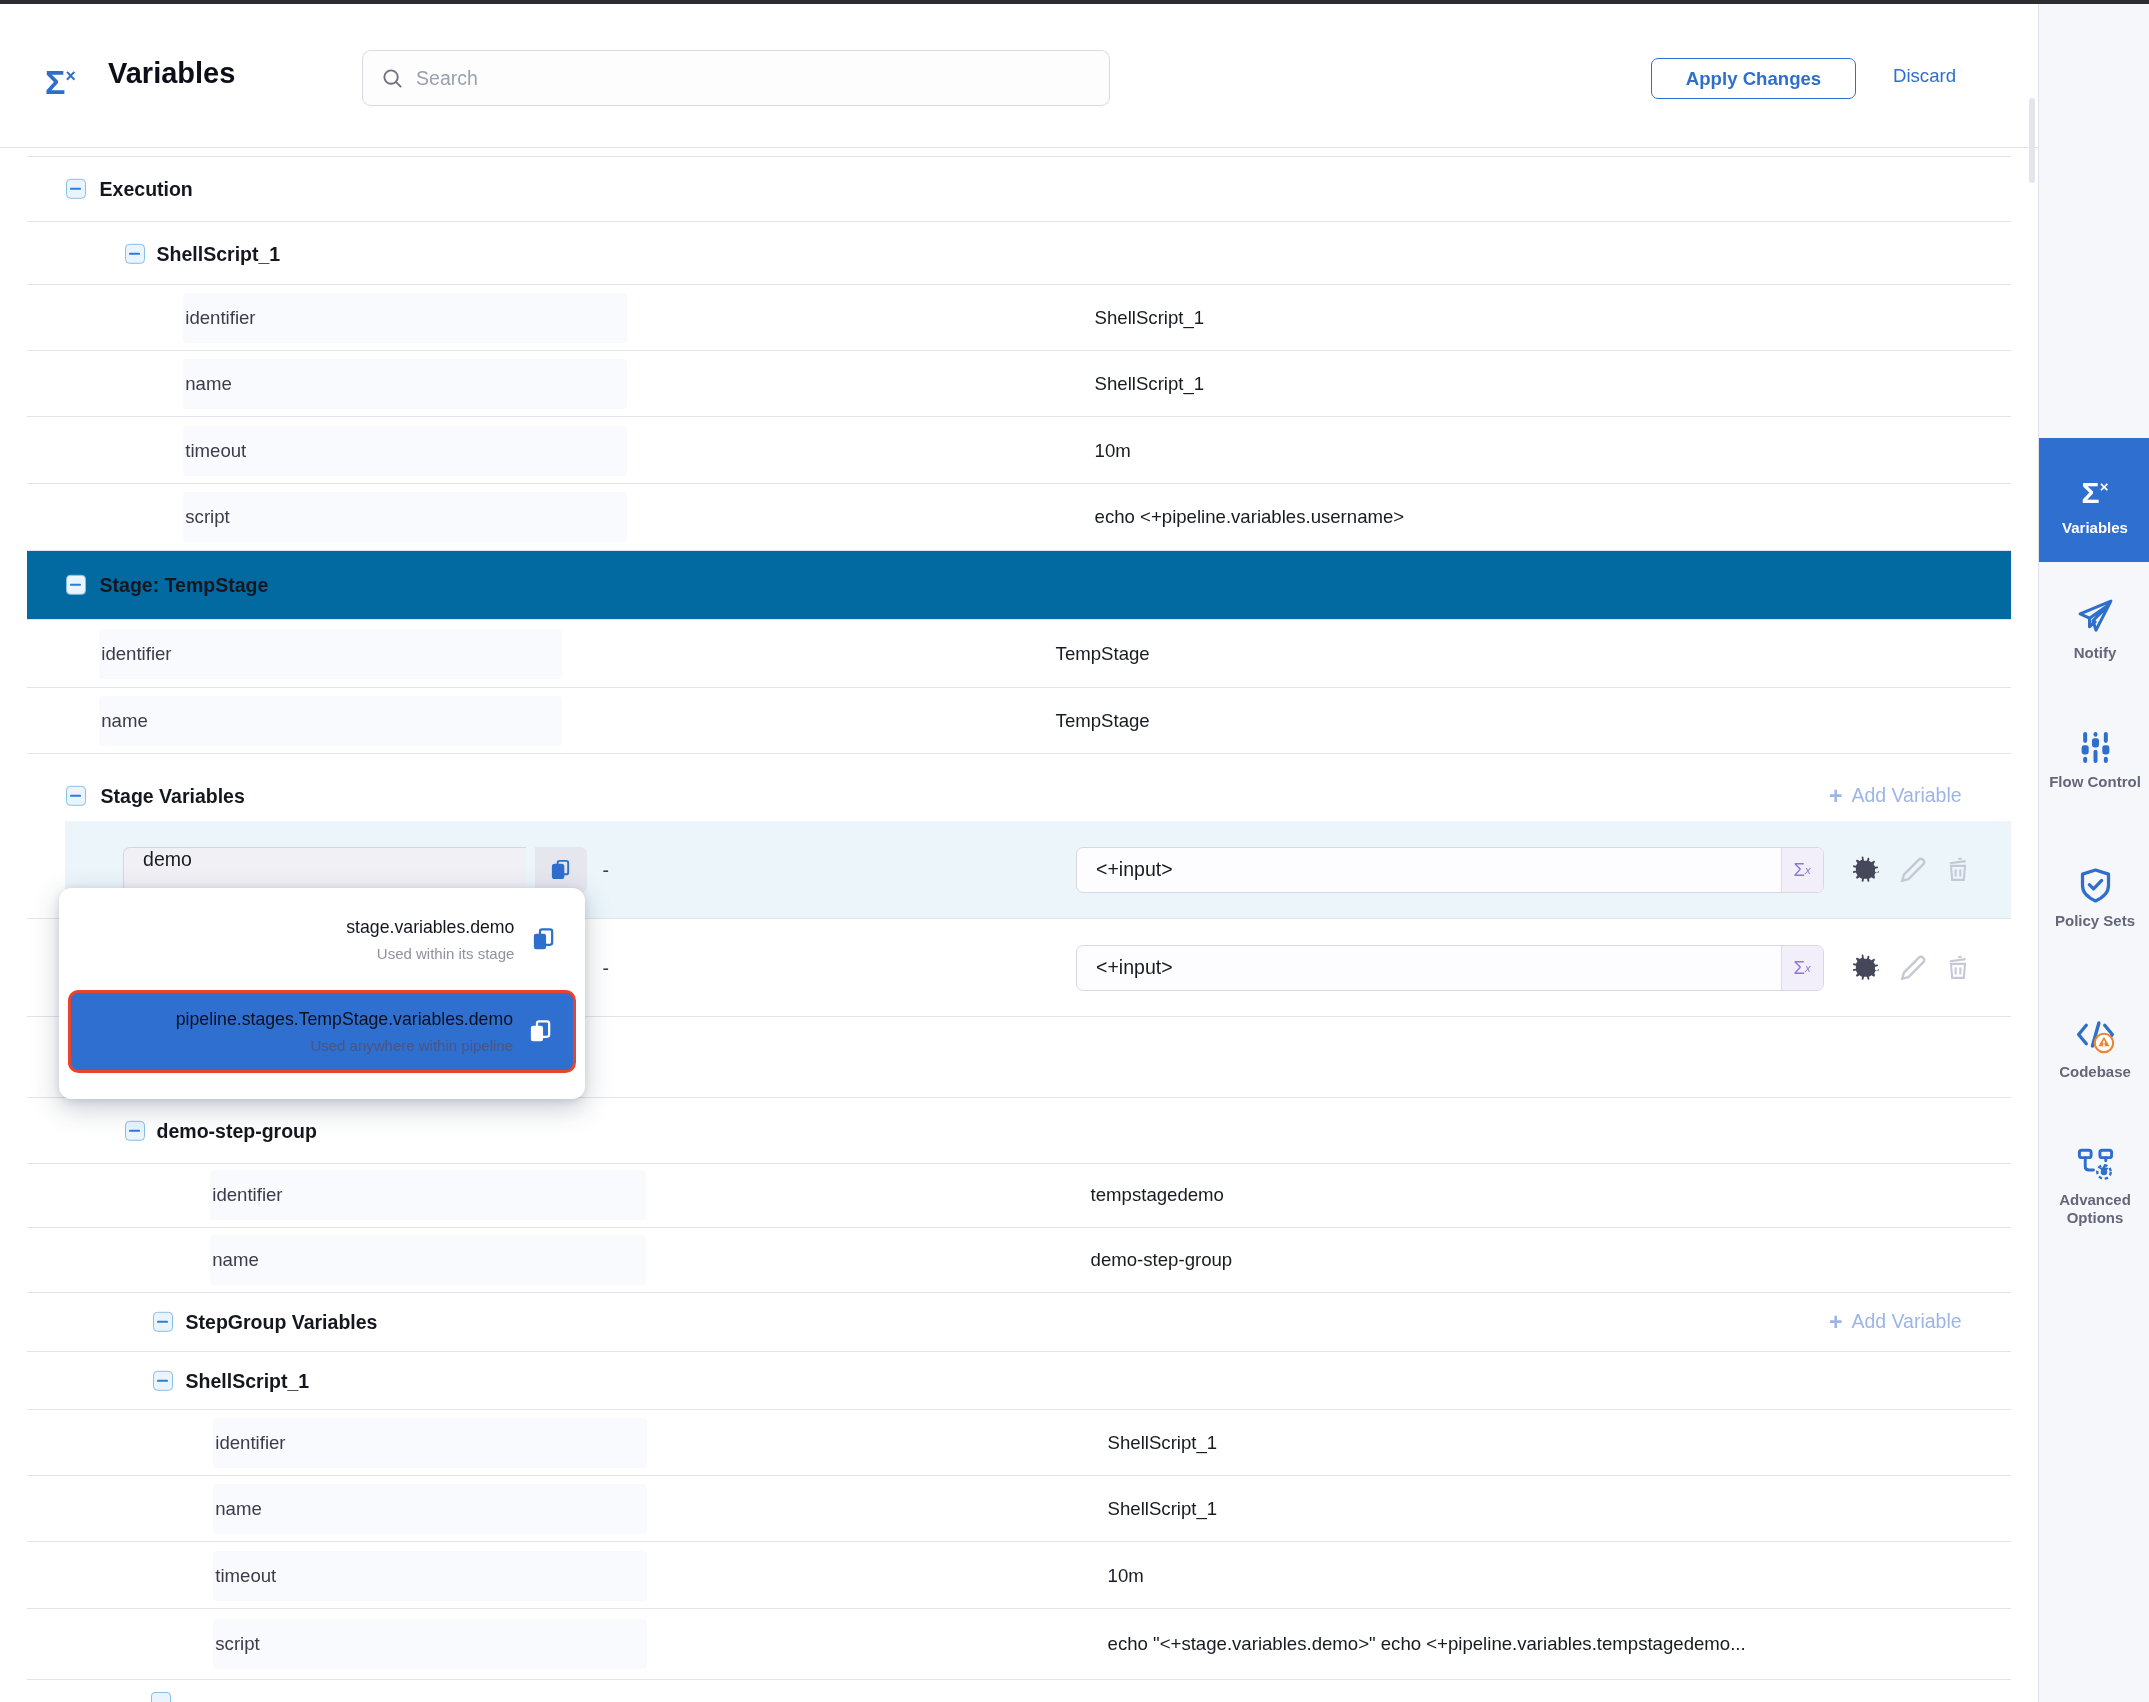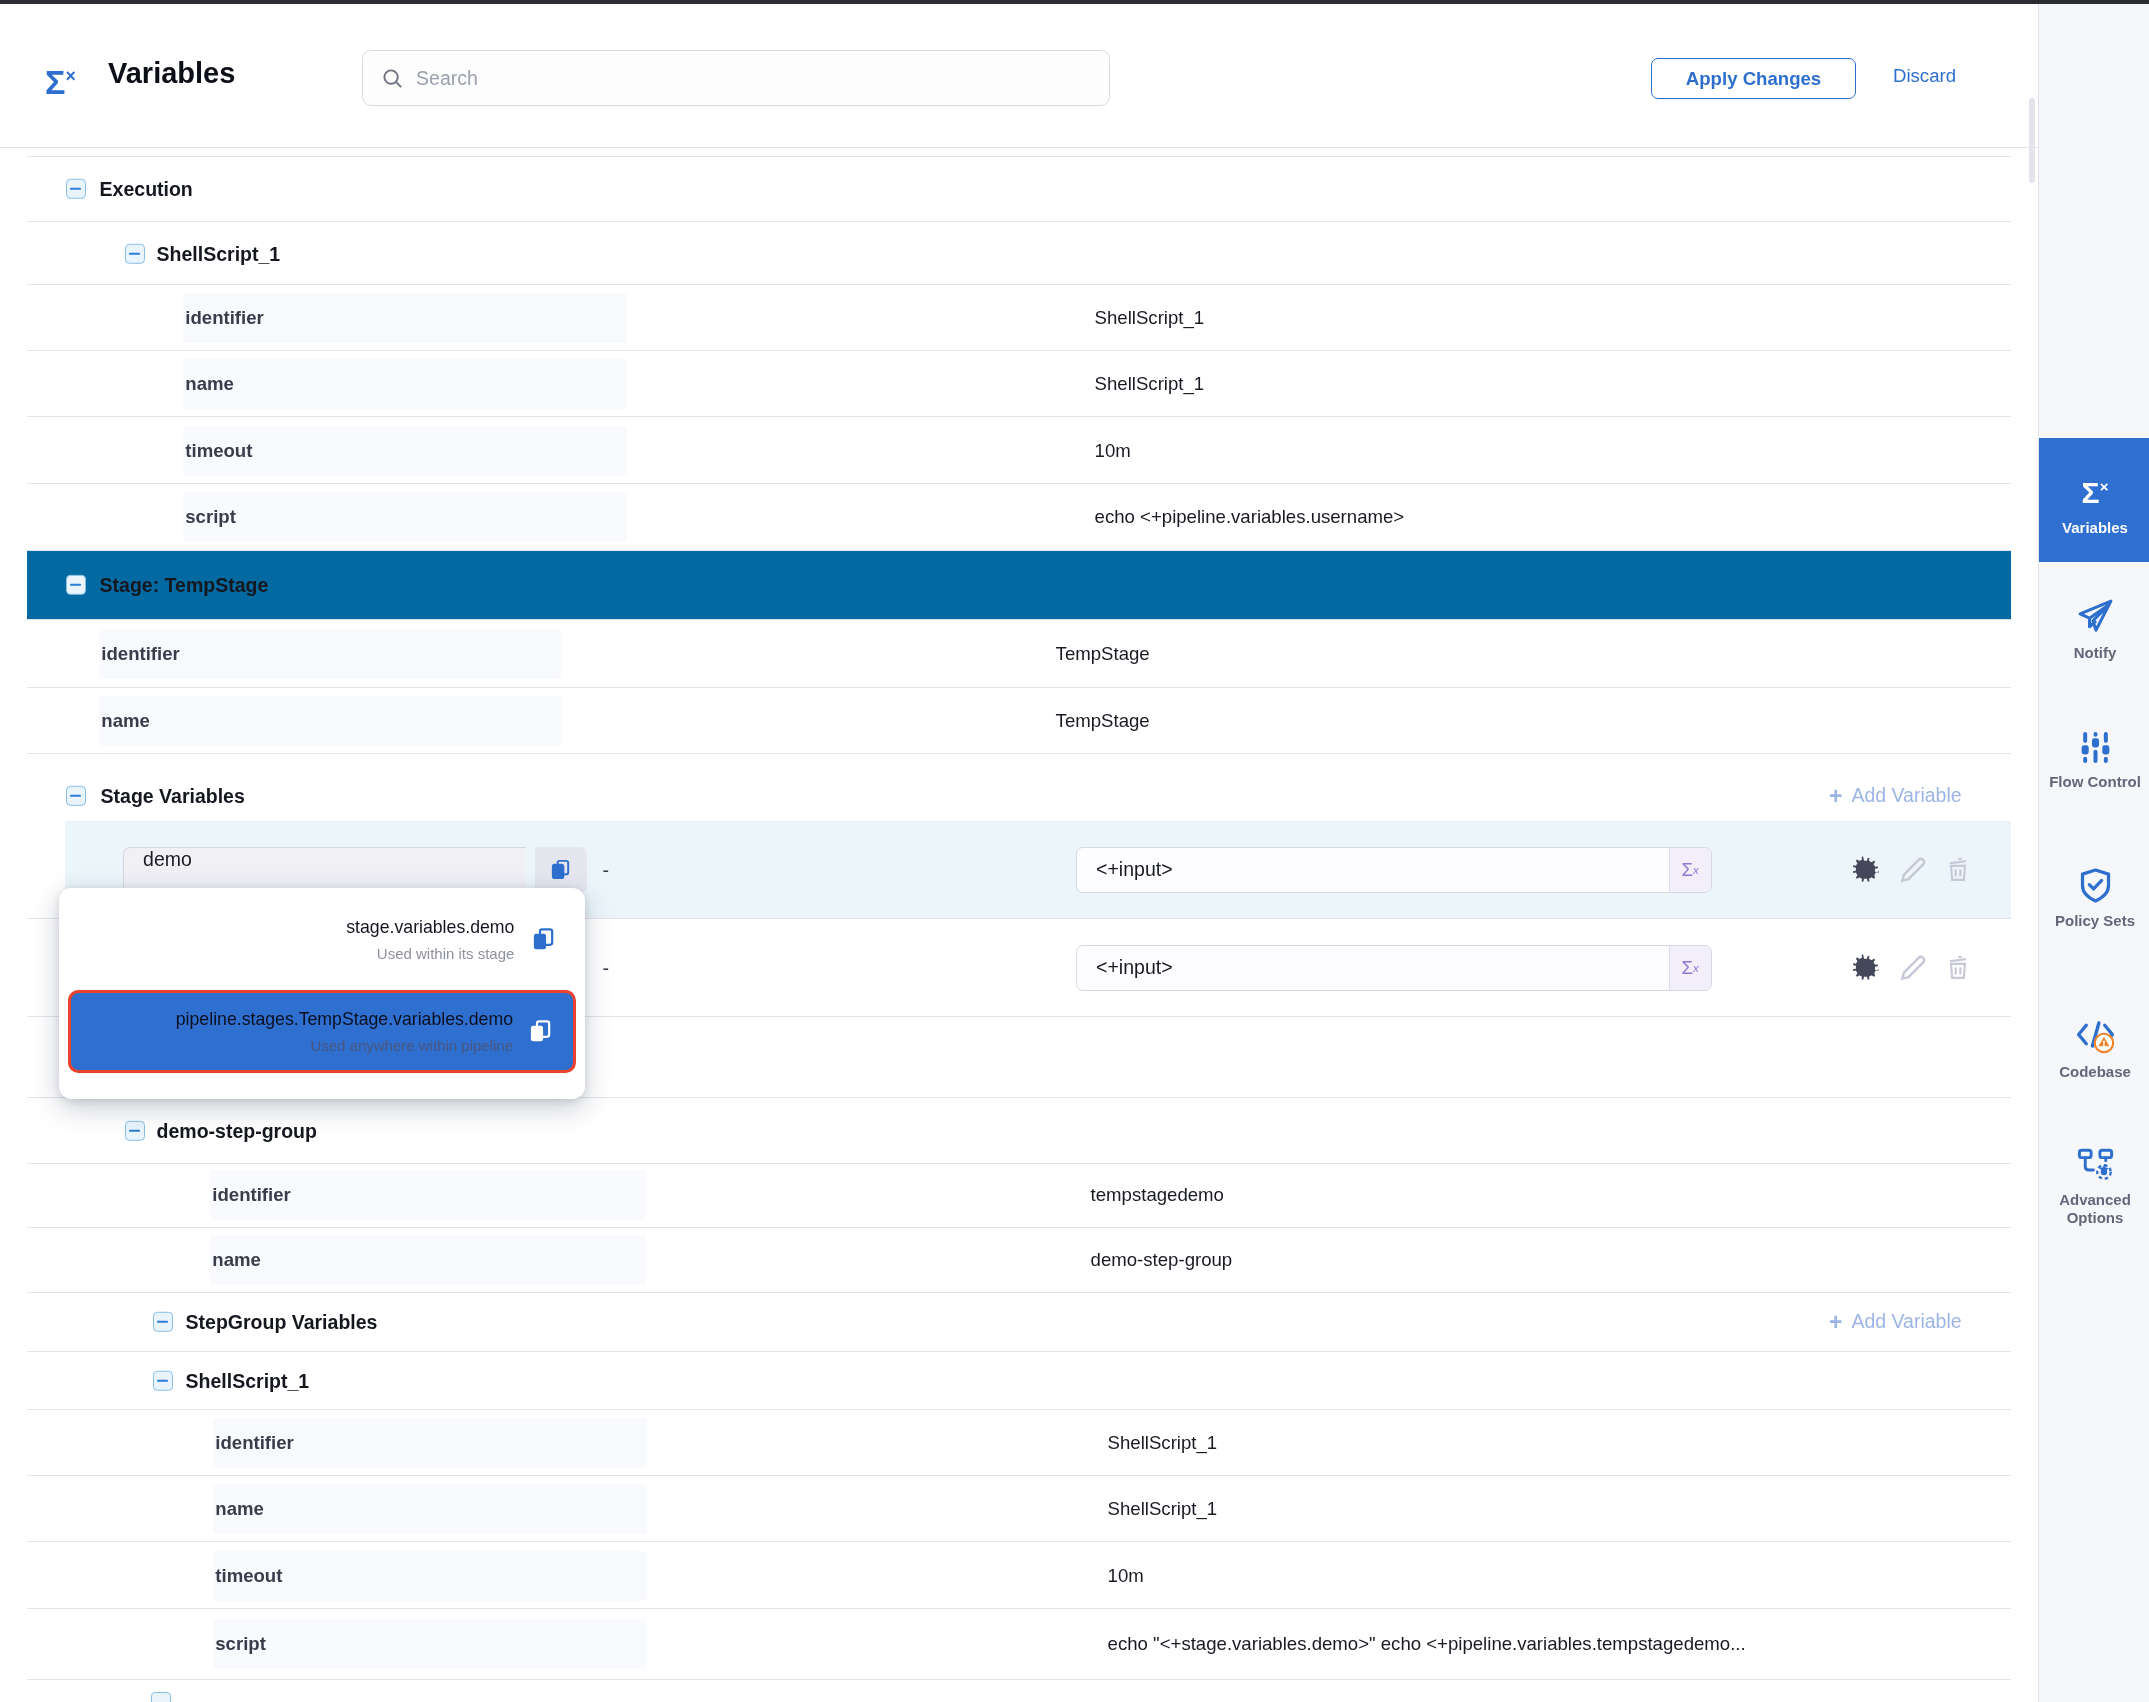--- a/index.html
+++ b/index.html
@@ -34,36 +34,36 @@
   
   .row{position:absolute;left:26.6px;width:1984px;border-bottom:0.9px solid #e2e3ec;box-sizing:border-box;}
   #table-top{position:absolute;left:26.6px;top:156px;width:1984px;height:0;border-top:0.9px solid #e2e3ec;}
   .collapse{position:absolute;top:50%;transform:translateY(-50%);width:20.4px;height:20.4px;
             background:#e9f4fd;border:1.3px solid #88bfe9;border-radius:4.4px;box-sizing:border-box;cursor:pointer;}
   .collapse::after{content:"";position:absolute;left:3.5px;right:3.5px;top:50%;height:2.2px;margin-top:-1.1px;
             background:#2b7dd9;border-radius:0.9px;}
   .hlabel{position:absolute;top:50%;transform:translateY(-50%);font-size:19.5px;font-weight:700;color:#15171f;}
   .flabel-box{position:absolute;top:50%;transform:translateY(-50%);height:50px;background:#f9fafd;
               border-radius:3.5px;display:flex;align-items:center;}
-  .flabel-box span{margin-left:2.7px;font-size:18.6px;font-weight:700;color:#3a3c4c;}
+  .flabel-box span{margin-left:2.7px;font-size:18.6px;font-weight:400;color:#3a3c4c;}
   .fvalue{position:absolute;top:50%;transform:translateY(-50%);font-size:18.6px;color:#191b22;white-space:nowrap;}
   .row.stage-hl{background:#0369a1;}
   .row.sel{background:linear-gradient(to right,#ffffff 38px,#ebf5fa 38px);}
   .addvar{position:absolute;right:49px;top:50%;transform:translateY(-50%);color:#9db5e6;font-size:19.5px;
           font-weight:500;cursor:pointer;white-space:nowrap;}
   .addvar .plus{font-size:23px;font-weight:600;margin-right:8.9px;vertical-align:-1.8px;}
   
   .name-input{position:absolute;left:96px;top:50%;transform:translateY(-50%);width:403px;height:46px;
               background:#f0f0f5;border:0.9px solid #d6d6e0;border-right:none;border-radius:7px 0 0 7px;
               display:flex;align-items:flex-start;box-sizing:border-box;}
   .name-input span{margin-left:19.5px;font-size:19.5px;color:#191b22;}
   .copy-btn{position:absolute;left:508px;top:50%;transform:translateY(-50%);width:52px;height:46px;
             background:#e6e6ef;border-radius:0 7px 7px 0;display:flex;align-items:center;justify-content:center;cursor:pointer;}
   .dash{position:absolute;left:576px;top:50%;transform:translateY(-50%);font-size:19.5px;color:#3a3c4c;}
-  .val-input{position:absolute;left:1049px;top:50%;transform:translateY(-50%);width:636px;height:46px;
+  .val-input{position:absolute;left:1049px;top:50%;transform:translateY(-50%);width:748px;height:46px;
              background:#fdfdff;border:0.9px solid #d6d8e4;border-radius:7px;display:flex;align-items:center;
              box-sizing:border-box;overflow:hidden;}
   .val-input .vtext{flex:1;margin-left:19.5px;font-size:19.5px;color:#191b22;}
   .sigma-badge{width:41px;height:100%;background:#f2effa;border-left:0.9px solid #e2daf2;color:#8f78d2;
                display:flex;align-items:center;justify-content:center;font-size:18.6px;cursor:pointer;}
   .sigma-badge .sup{font-size:11.5px;vertical-align:7px;font-style:italic;}
   .row-icons{position:absolute;left:1825px;top:50%;transform:translateY(-50%);display:flex;align-items:center;gap:15px;}
   .row-icons .ic{cursor:pointer;display:block;}
   
   #popup{position:absolute;left:59px;top:888px;width:526px;height:211px;background:#ffffff;border-radius:12.4px;

